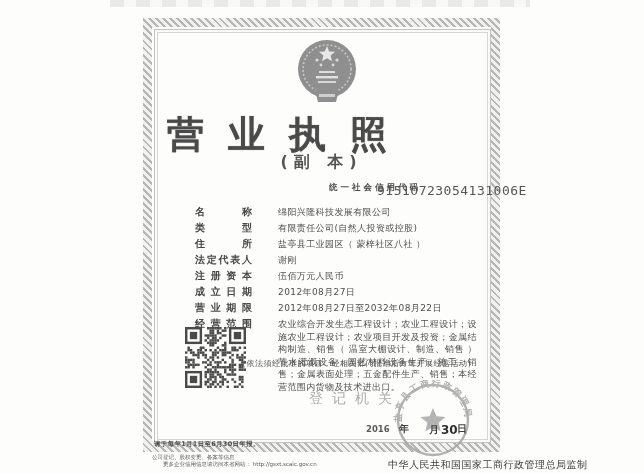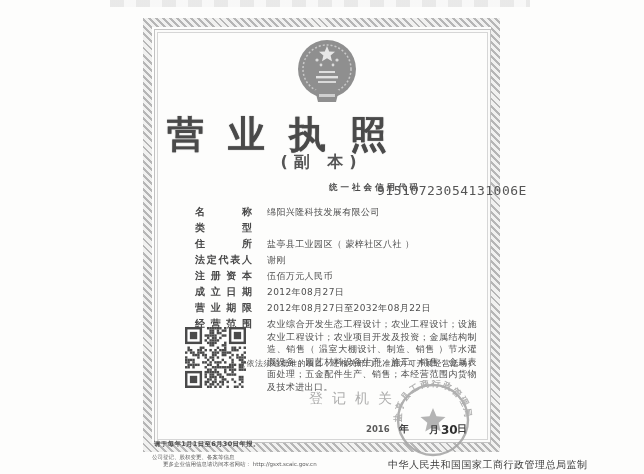--- a/index.html
+++ b/index.html
@@ -23,21 +23,21 @@
     font-size:16px;font-weight:bold;color:#555;letter-spacing:6px;}
   
   .ccl{position:absolute;left:289px;top:182px;font-size:8.5px;font-weight:bold;color:#4a4a4a;letter-spacing:3px;padding-left:40px;}
   .ccv{position:absolute;left:377px;top:183px;font-size:13px;color:#555;
     font-family:"DejaVu Sans Mono",monospace;letter-spacing:.5px;}
   
   .fields{position:absolute;left:195px;top:206px;width:282px;}
   .frow{position:relative;margin-bottom:3.5px;display:flex;align-items:flex-start;}
   .flabel{display:inline-block;width:57px;min-width:57px;font-size:10px;font-weight:bold;color:#474747;
     text-align:justify;text-align-last:justify;line-height:12.5px;}
-  .fvalue{display:inline-block;margin-left:15px;font-size:9px;color:#4e4e4e;line-height:12.5px;
+  .fvalue{display:inline-block;margin-left:26px;font-size:9px;color:#4e4e4e;line-height:12.5px;
     letter-spacing:.4px;}
   .scope .fvalue{width:214px;text-align:justify;}
   .scope-note{position:absolute;left:238px;top:358px;width:270px;font-size:8px;color:#4e4e4e;
     letter-spacing:.5px;}
   
   .qr{position:absolute;left:185px;top:327px;width:61px;height:61px;}
   
   .registrar{position:absolute;left:309px;top:390px;font-size:14px;color:#9a9a9a;
     letter-spacing:9px;font-weight:normal;opacity:.8;}
   .seal{position:absolute;left:392px;top:380px;width:82px;height:78px;opacity:.85;}
@@ -86,20 +86,21 @@
   <div class="ccl">统一社会信用代码</div>
   <div class="ccv">91510723054131006E</div>
 
   <div class="fields">
       <div class="frow">
         <span class="flabel">名称</span>
         <span class="fvalue">绵阳兴隆科技发展有限公司</span>
       </div>
       <div class="frow">
         <span class="flabel">类型</span>
+        <span class="fvalue">有限责任公司(自然人投资或控股)</span>
       </div>
       <div class="frow">
         <span class="flabel">住所</span>
         <span class="fvalue">盐亭县工业园区（ 蒙梓社区八社 ）</span>
       </div>
       <div class="frow">
         <span class="flabel">法定代表人</span>
         <span class="fvalue">谢刚</span>
       </div>
       <div class="frow">

